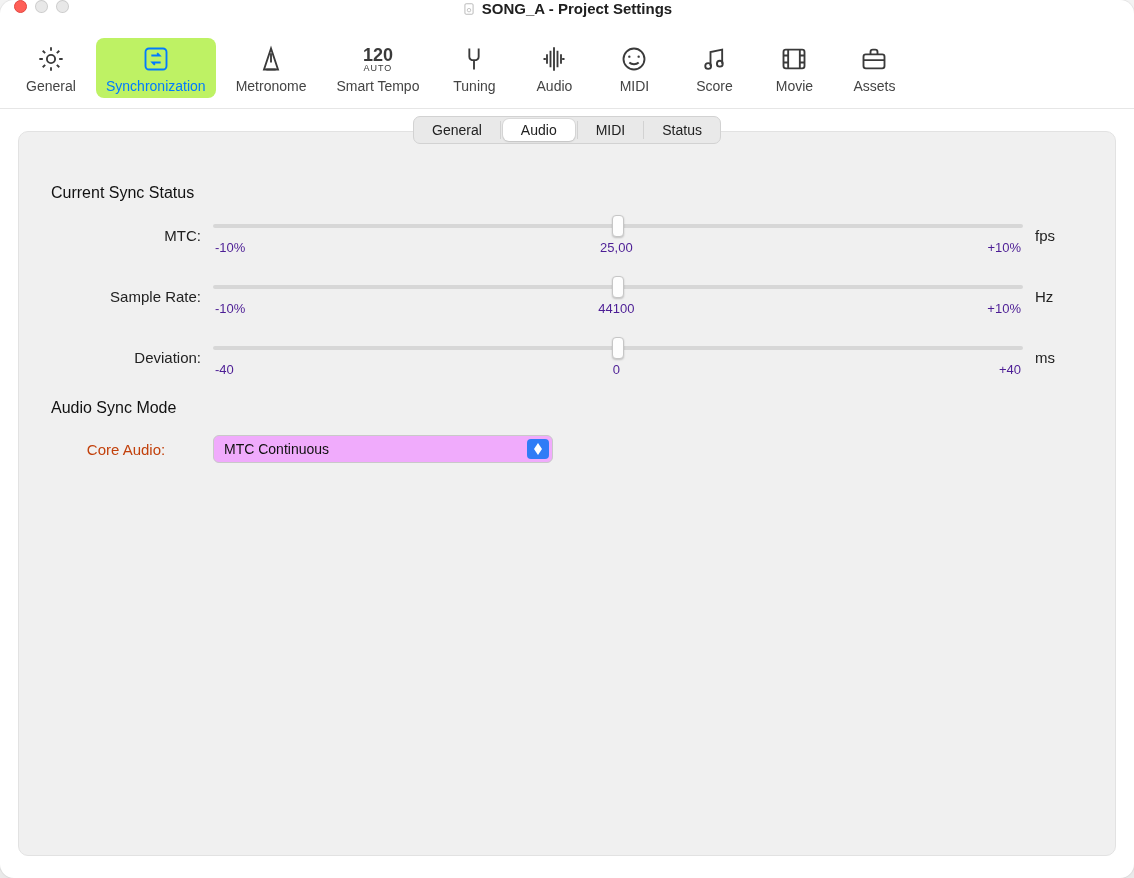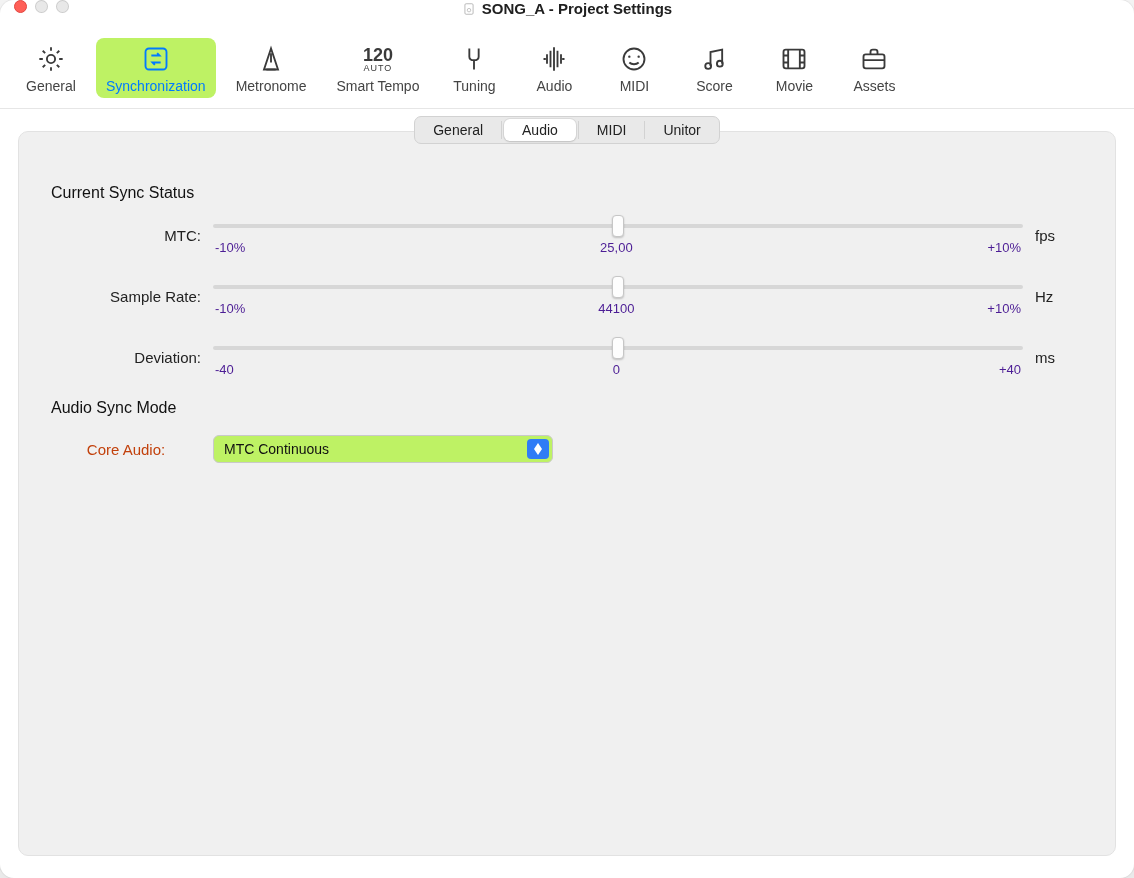--- a/index.html
+++ b/index.html
@@ -66,21 +66,21 @@
 
   .slider-block{display:flex;flex-direction:column;gap:4px;}
   .track{position:relative;height:20px;display:flex;align-items:center;}
   .track-line{height:4px;width:100%;background:var(--track);border-radius:2px;}
   .thumb{position:absolute;top:50%;transform:translate(-50%,-50%);width:12px;height:22px;background:var(--thumb);border:1px solid #c6c6c6;border-radius:4px;box-shadow:0 1px 2px rgba(0,0,0,.2);}
   .ticks{display:flex;justify-content:space-between;font-size:13px;color:#4c1d95;padding:0 2px;}
 
   
   .dd-row{display:grid;grid-template-columns:150px 340px;align-items:center;gap:12px;padding:0 8px;margin-top:4px;}
   .dd-row .label{text-align:center;font-size:15px;color:#c2410c;}
-  .dropdown{position:relative;height:28px;background:#bef264;border:1px solid #c9c9c9;border-radius:6px;display:flex;align-items:center;padding:0 30px 0 10px;font-size:14px;color:#111;}
+  .dropdown{position:relative;height:28px;background:#f0abfc;border:1px solid #c9c9c9;border-radius:6px;display:flex;align-items:center;padding:0 30px 0 10px;font-size:14px;color:#111;}
   .dropdown .caret{position:absolute;right:3px;top:3px;bottom:3px;width:22px;background:var(--dropdown-btn);border-radius:4px;display:flex;flex-direction:column;align-items:center;justify-content:center;gap:0;}
   .dropdown .caret svg{width:8px;height:6px;fill:#fff;}
 
 </style>
 </head>
 <body>
 
 <div class="window">
 
   <div class="titlebar">
@@ -211,21 +211,21 @@
     <div class="panel">
 
       <div class="seg-wrap">
         <div class="seg">
           <button>General</button>
           <span class="sep"></span>
           <button class="sel">Audio</button>
           <span class="sep"></span>
           <button>MIDI</button>
           <span class="sep"></span>
-          <button>Unitor</button>
+          <button>Status</button>
         </div>
       </div>
 
       <h3>Current Sync Status</h3>
 
       <div class="row">
         <div class="label">MTC:</div>
         <div class="slider-block">
           <div class="track">
             <div class="track-line"></div>

